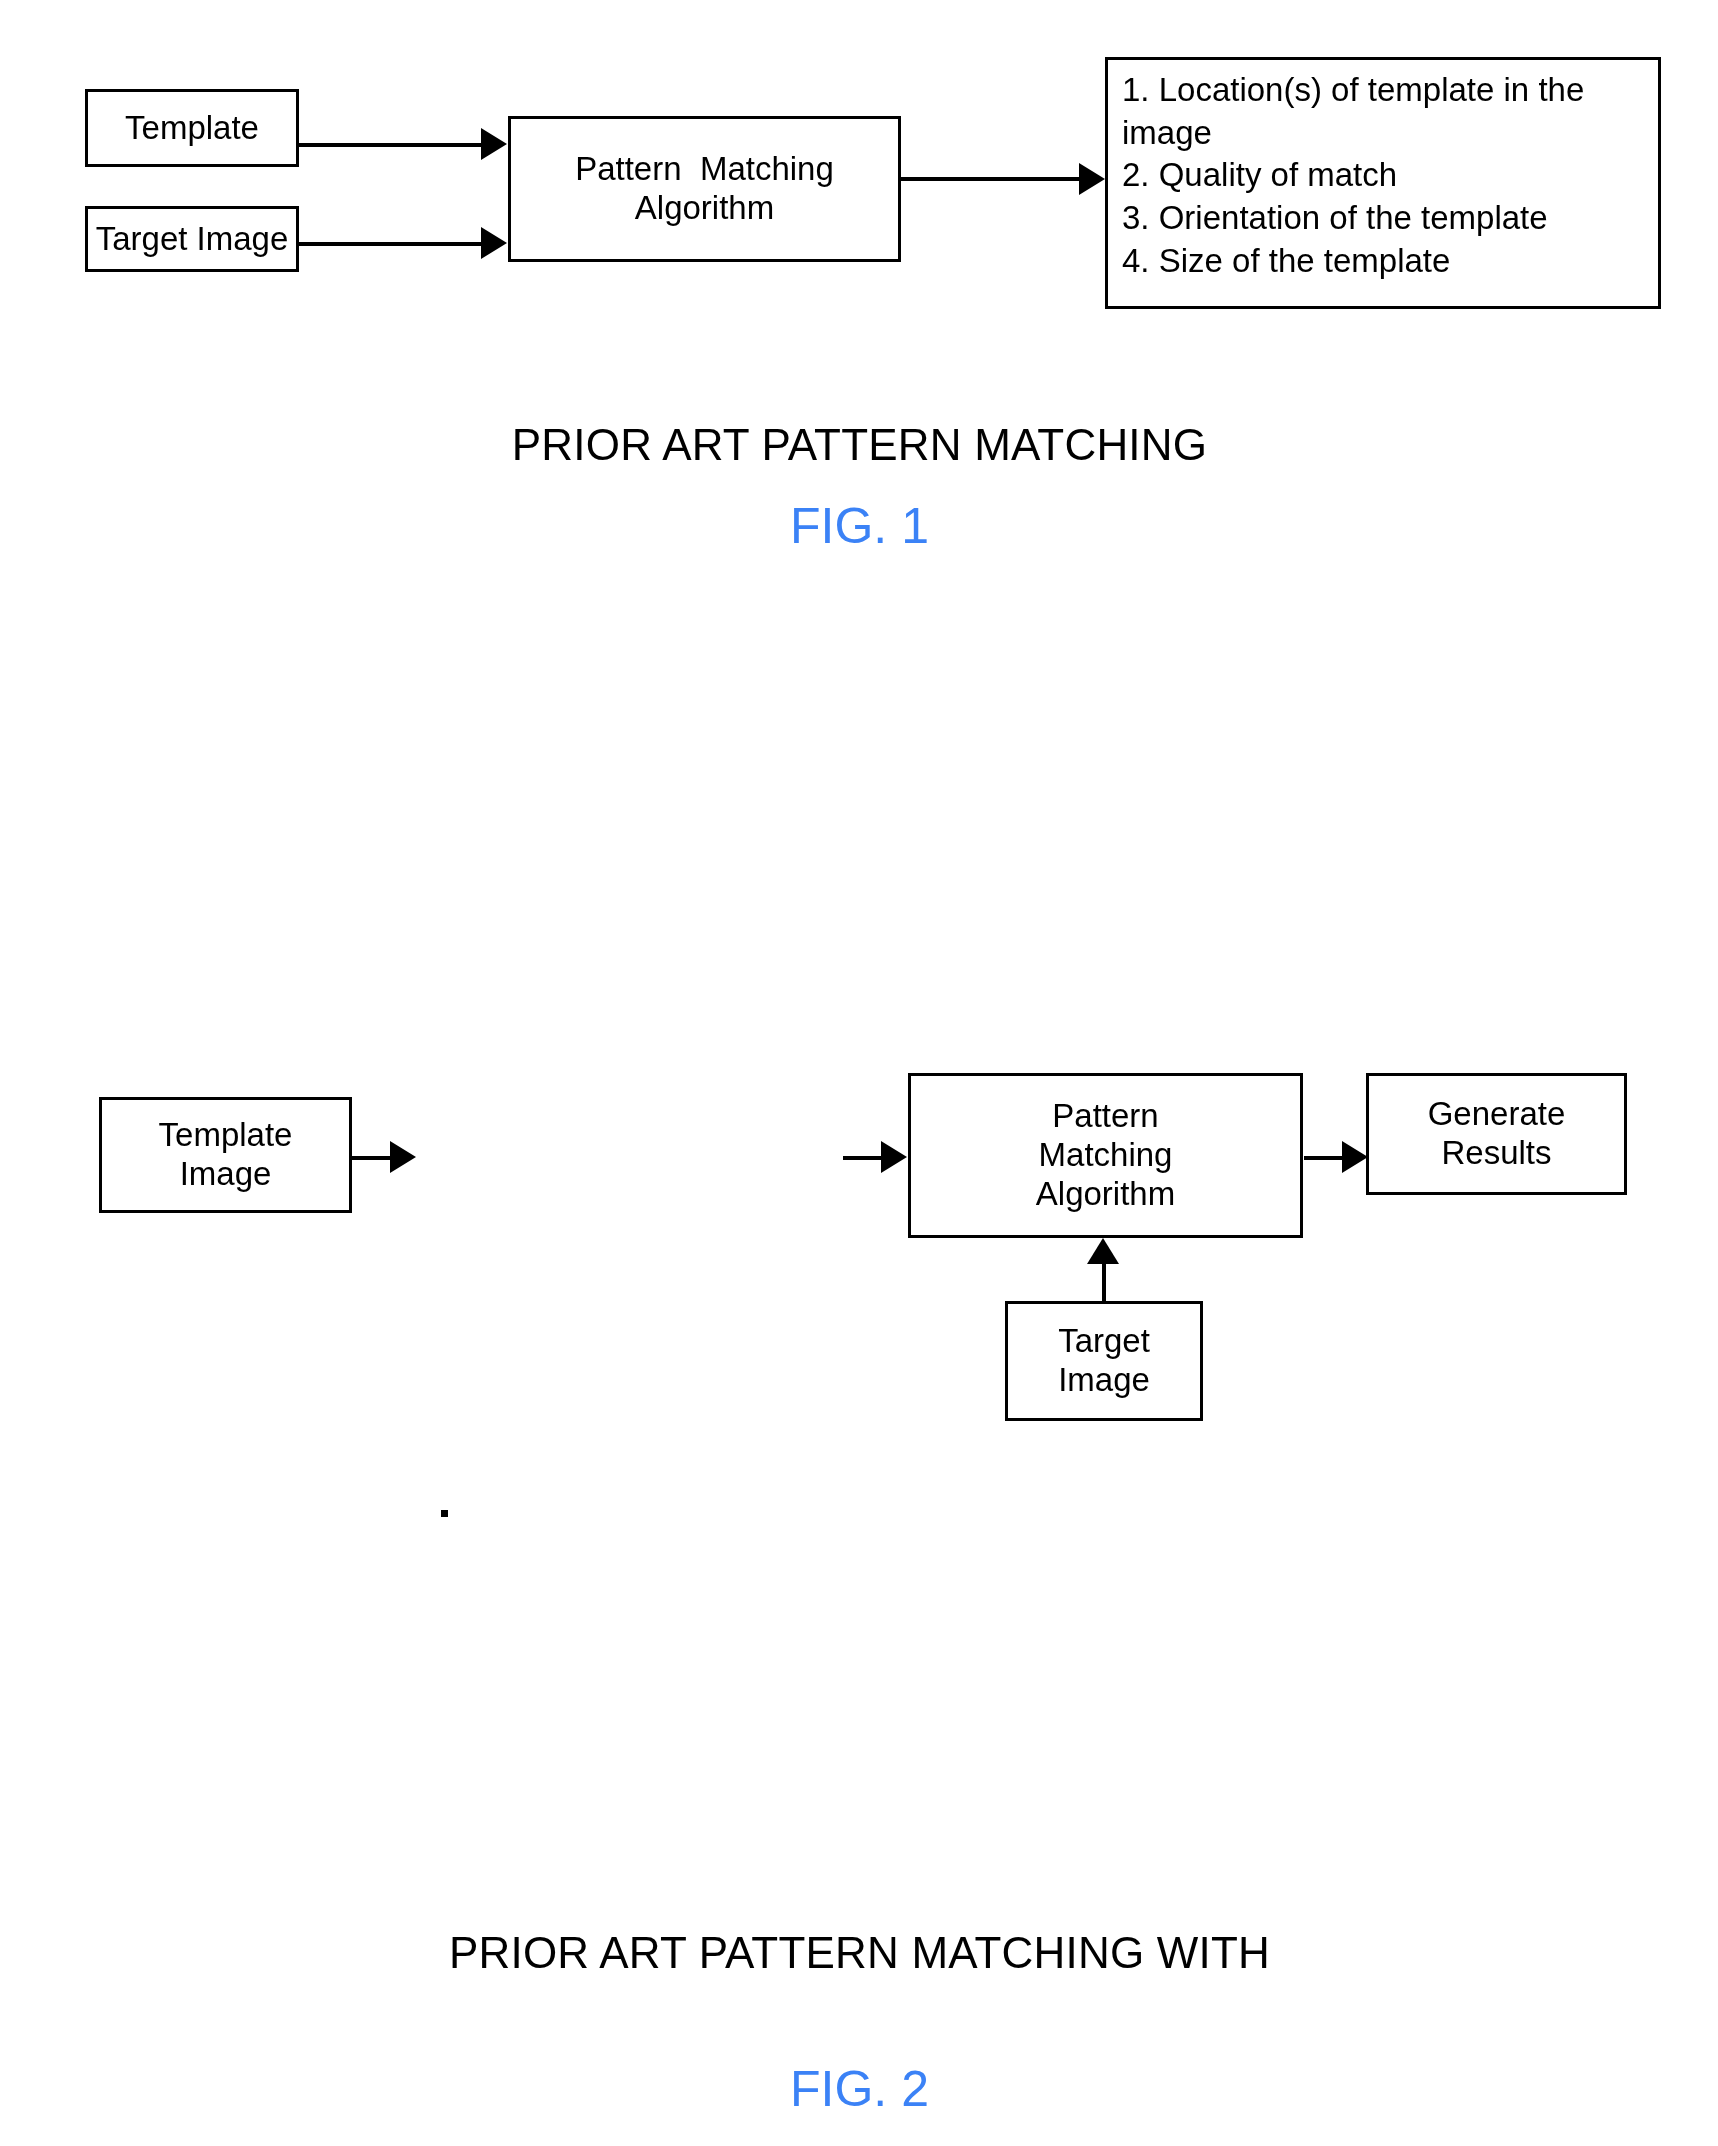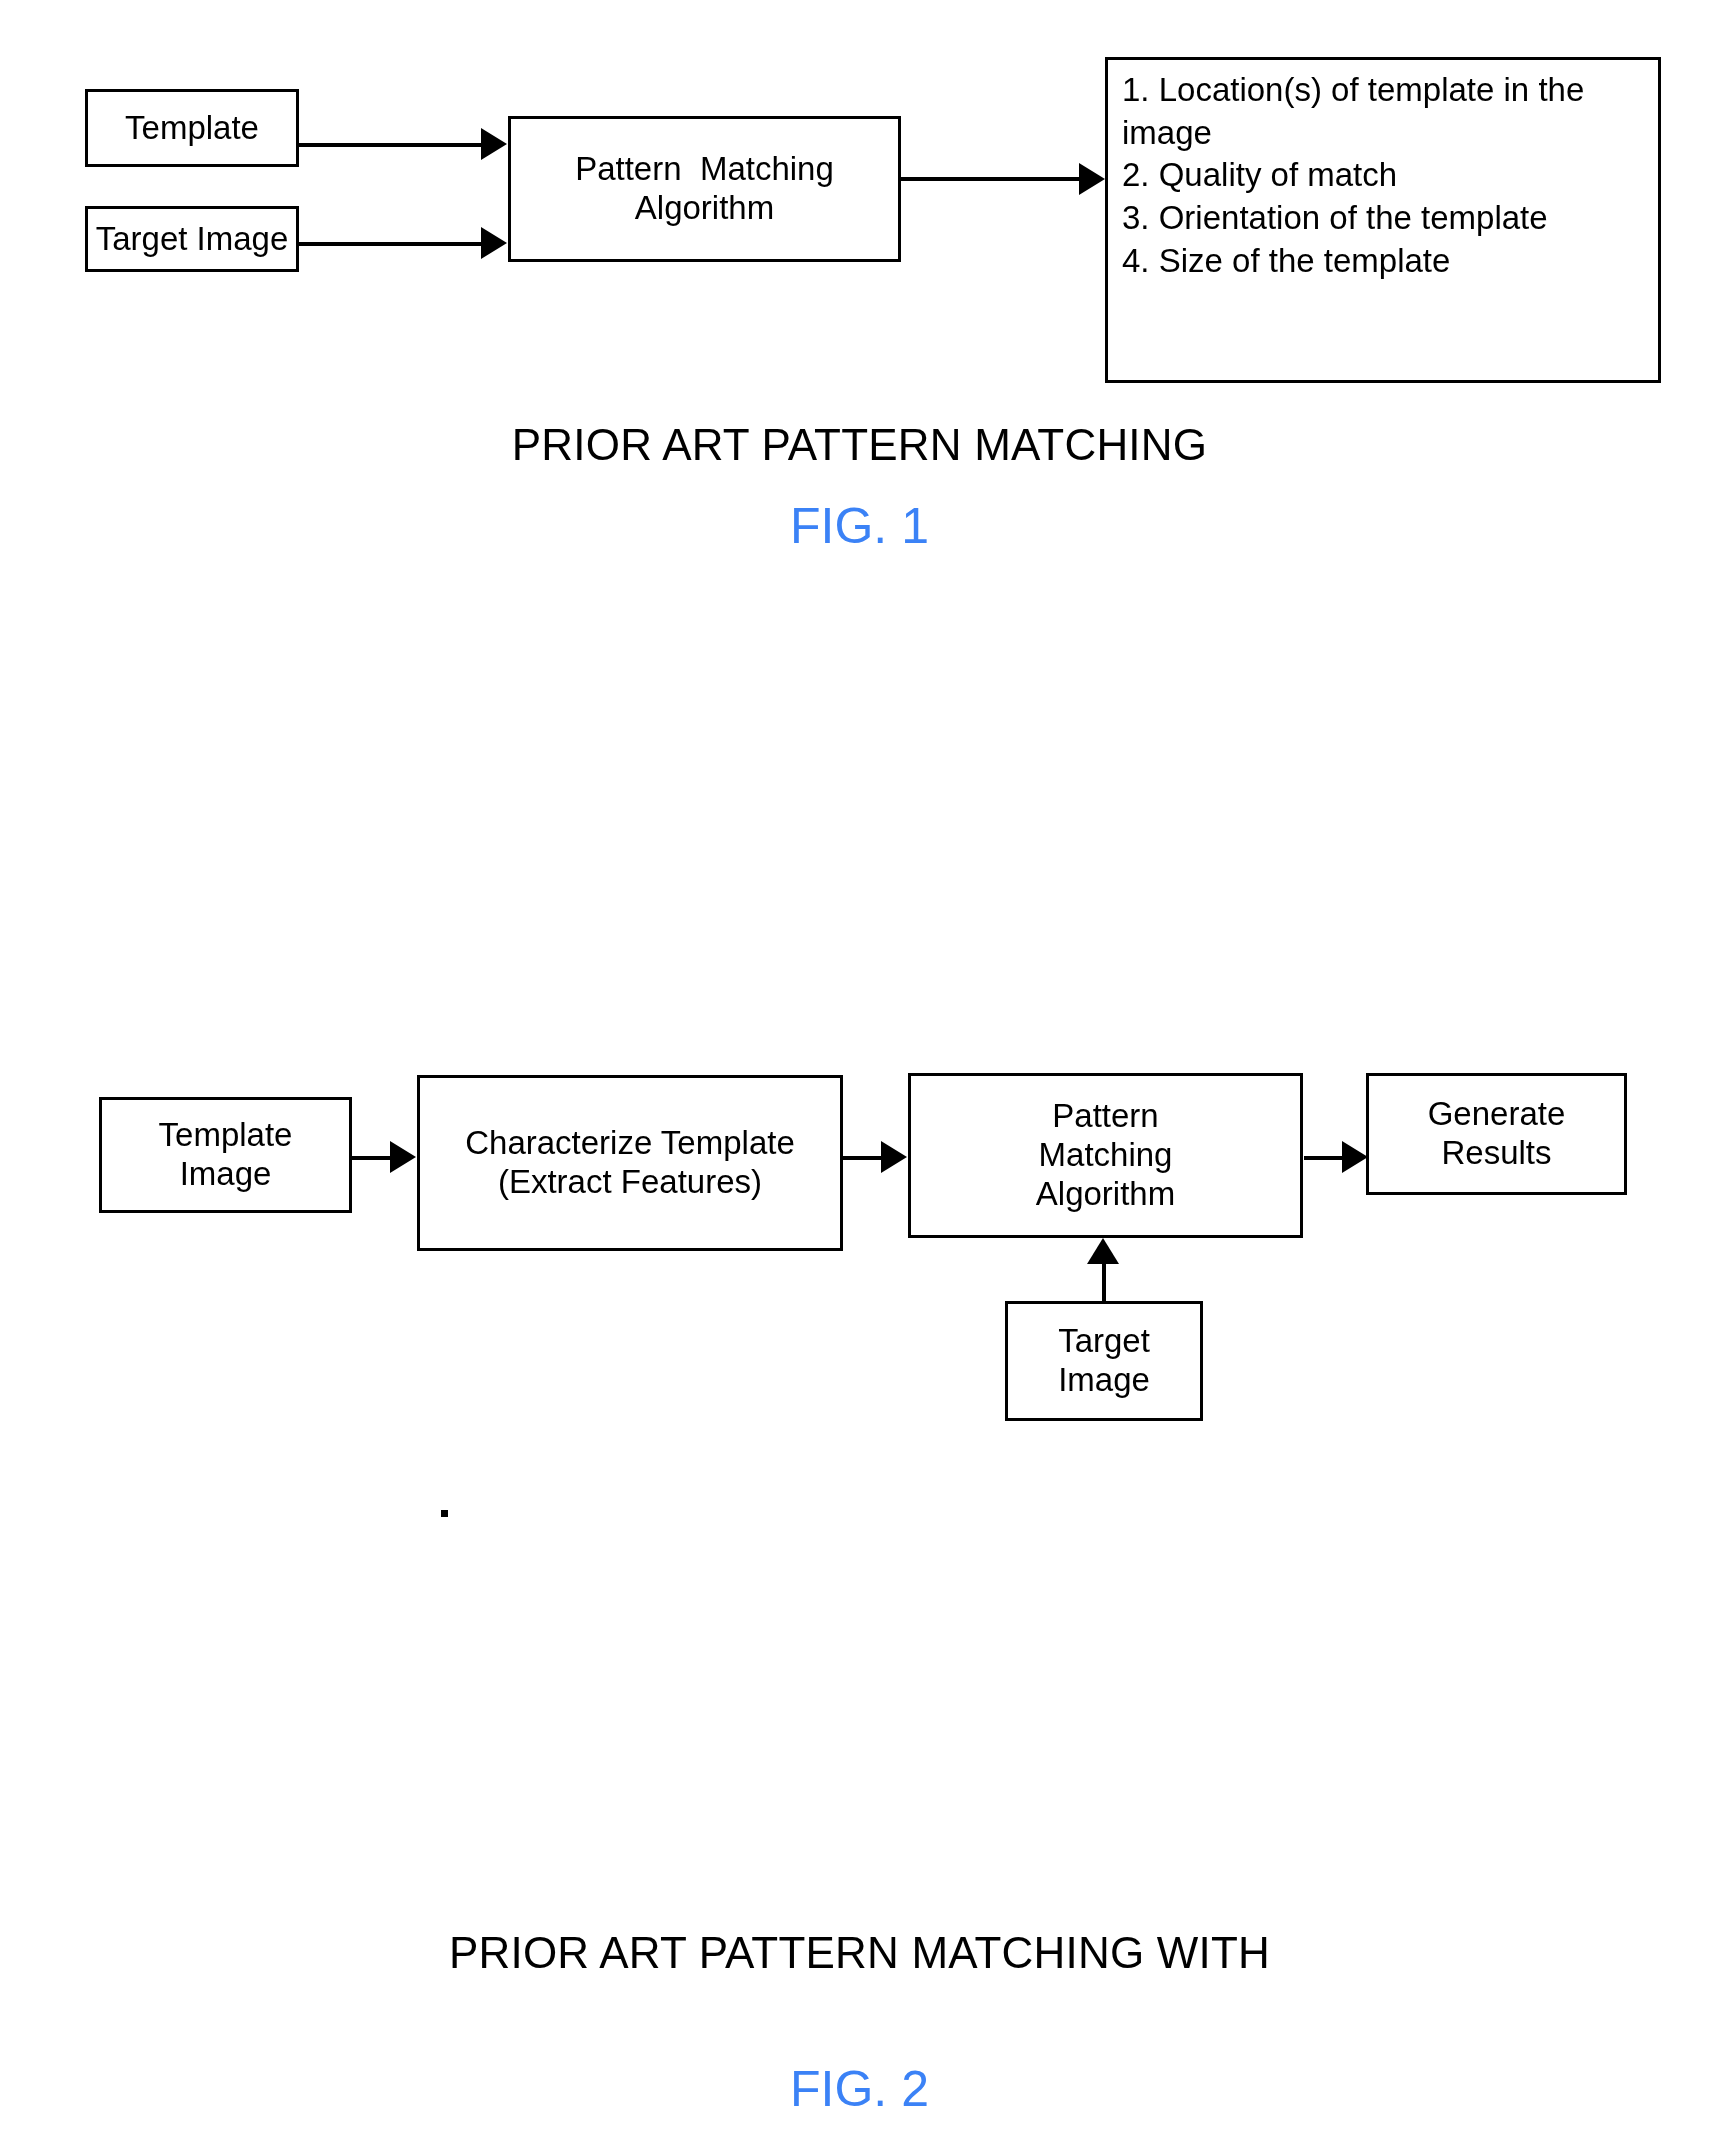--- a/index.html
+++ b/index.html
@@ -130,21 +130,21 @@
   <div class="box" style="left:508px; top:116px; width:393px; height:146px;">
     <span class="lines">
       <span class="ln">Pattern  Matching</span>
       <span class="ln">Algorithm</span>
     </span>
   </div>
 
   <div class="hline" style="left:901px; top:177px; width:181px;"></div>
   <div class="arrow-right" style="left:1079px; top:163px;"></div>
 
-  <div class="box listbox" style="left:1105px; top:57px; width:556px; height:326px;">
+  <div class="box listbox" style="left:1105px; top:57px; width:556px; height:252px;">
     <span class="lines">
       <span class="ln">1. Location(s) of template in the</span>
       <span class="ln">image</span>
       <span class="ln">2. Quality of match</span>
       <span class="ln">3. Orientation of the template</span>
       <span class="ln">4. Size of the template</span>
     </span>
   </div>
 
   <div class="caption" style="top:417px;">
@@ -157,26 +157,20 @@
   <div class="box" style="left:99px; top:1097px; width:253px; height:116px;">
     <span class="lines">
       <span class="ln">Template</span>
       <span class="ln">Image</span>
     </span>
   </div>
 
   <div class="hline" style="left:352px; top:1156px; width:42px;"></div>
   <div class="arrow-right" style="left:390px; top:1141px;"></div>
 
-  <div class="box" style="left:417px; top:1075px; width:426px; height:176px;">
-    <span class="lines">
-      <span class="ln">Characterize Template</span>
-      <span class="ln">(Extract Features)</span>
-    </span>
-  </div>
 
   <div class="hline" style="left:843px; top:1156px; width:42px;"></div>
   <div class="arrow-right" style="left:881px; top:1141px;"></div>
 
   <div class="box" style="left:908px; top:1073px; width:395px; height:165px;">
     <span class="lines">
       <span class="ln">Pattern</span>
       <span class="ln">Matching</span>
       <span class="ln">Algorithm</span>
     </span>

